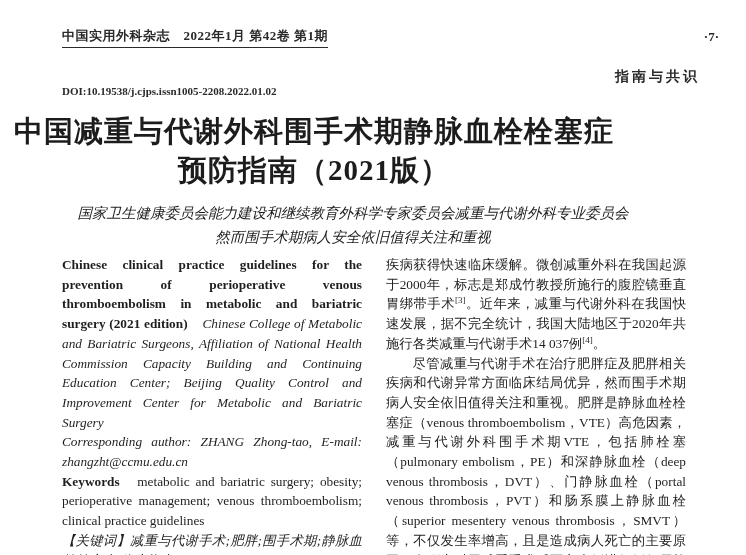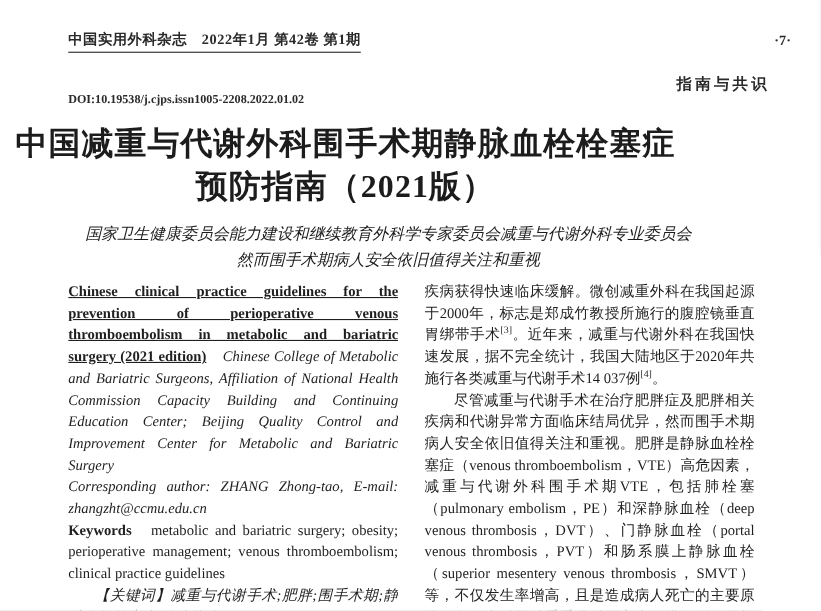--- a/index.html
+++ b/index.html
@@ -73,30 +73,30 @@
     height: 300px;
     overflow: hidden;
     font-size: 13.3px;
     line-height: 19.7px;
     text-align: justify;
     color: #1f1f1f;
   }
   .col-left  { left: 62px; }
   .col-right { left: 386px; }
   .col p { margin: 0; }
-  .b  { font-weight: bold; text-decoration: underline; }
+  .b  { font-weight: bold; }
   .i  { font-style: italic; }
   .indent { text-indent: 2em; }
   sup {
     font-size: 9px;
     line-height: 0;
     vertical-align: super;
   }
   .kw-label { font-weight: bold; }
-  .kw-label-cn { font-style: italic; margin-left: 24px; }
+  .kw-label-cn { font-style: italic; }
   .cn-kai { font-style: italic; }
 </style>
 </head>
 <body>
 
 <div class="page">
 
   <div class="journal-header">中国实用外科杂志　2022年1月 第42卷 第1期</div>
   <div class="page-number">·7·</div>
   <div class="section-label">指南与共识</div>

